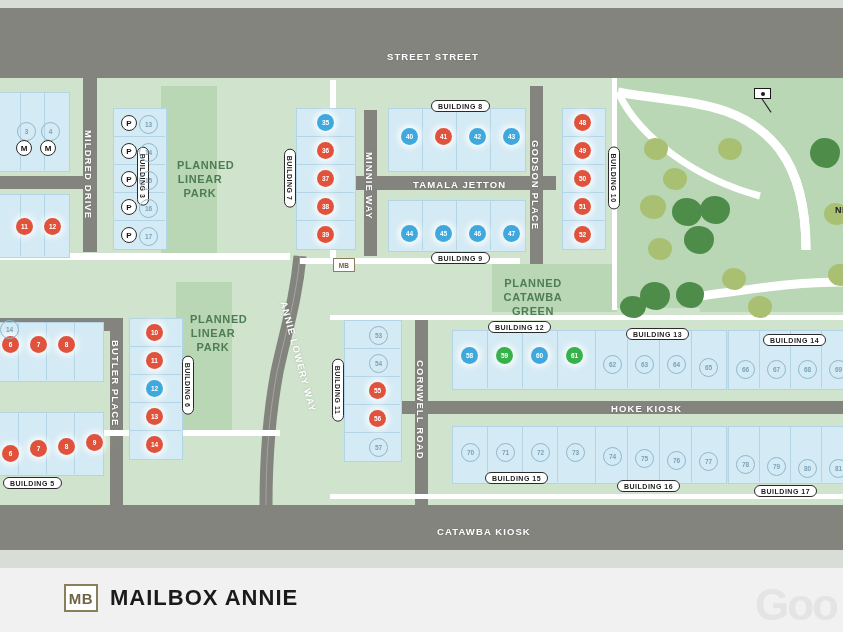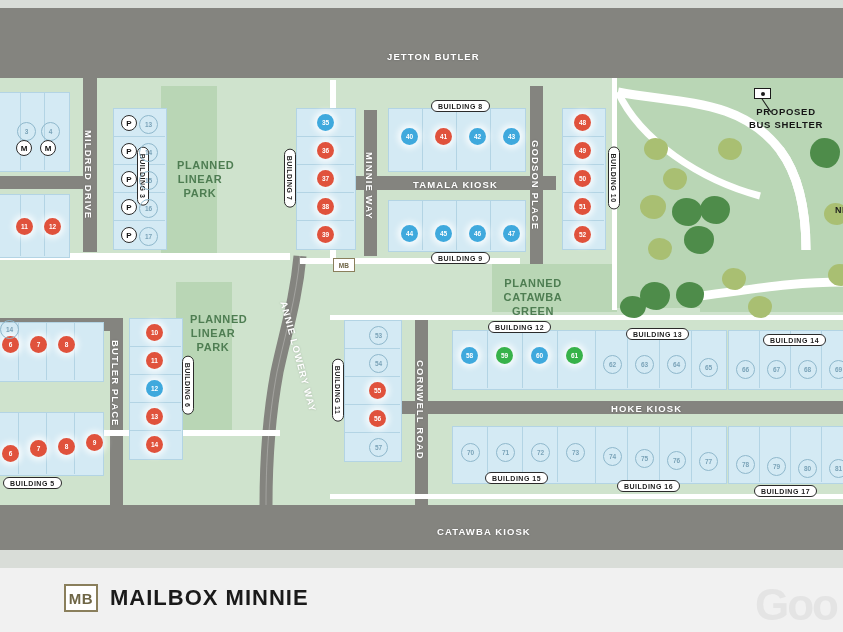--- a/index.html
+++ b/index.html
@@ -94,22 +94,22 @@
     <div class="road" style="left:530px;top:86px;width:13px;height:178px;"></div>
     <div class="road" style="left:110px;top:318px;width:13px;height:190px;"></div>
     <div class="road" style="left:0;top:318px;width:123px;height:13px;"></div>
     <div class="road" style="left:415px;top:318px;width:13px;height:190px;"></div>
 
     <svg class="layer" style="pointer-events:none;">
       <path d="M 300,256 C 296,300 286,330 277,372 C 270,410 266,450 266,505" stroke="#84847f" stroke-width="13" fill="none"></path>
       <path d="M 300,256 C 296,300 286,330 277,372 C 270,410 266,450 266,505" stroke="#ffffff" stroke-width="1" fill="none" opacity=".25"></path>
     </svg>
 
-    <div class="road-label" style="left:387px;top:51px;">JETTON BUTLER</div>
-    <div class="road-label" style="left:413px;top:179px;color:#ffffff;">TAMALA KIOSK</div>
+    <div class="road-label" style="left:387px;top:51px;">STREET STREET</div>
+    <div class="road-label" style="left:413px;top:179px;color:#ffffff;">TAMALA JETTON</div>
     <div class="road-label" style="left:611px;top:403px;">HOKE KIOSK</div>
     <div class="road-label" style="left:437px;top:526px;">CATAWBA KIOSK</div>
 
     <div class="road-label vert" style="left:94px;top:130px;transform:rotate(90deg);">MILDRED DRIVE</div>
     <div class="road-label vert" style="left:375px;top:152px;transform:rotate(90deg);">MINNIE WAY</div>
     <div class="road-label vert" style="left:541px;top:140px;transform:rotate(90deg);">GODSON PLACE</div>
     <div class="road-label vert" style="left:289px;top:300px;transform:rotate(75deg);">ANNIE LOWERY WAY</div>
     <div class="road-label vert" style="left:426px;top:360px;transform:rotate(90deg);">CORNWELL ROAD</div>
     <div class="road-label vert" style="left:121px;top:340px;transform:rotate(90deg);">BUTLER PLACE</div>
     <div class="road-label" style="left:8px;top:321px;">DRIVE</div>
@@ -345,28 +345,26 @@
     <div class="tree forest" style="left:672px;top:198px;width:30px;height:28px;"></div>
     <div class="tree forest" style="left:700px;top:196px;width:30px;height:28px;"></div>
     <div class="tree forest" style="left:684px;top:226px;width:30px;height:28px;"></div>
     <div class="tree forest" style="left:640px;top:282px;width:30px;height:28px;"></div>
     <div class="tree forest" style="left:676px;top:282px;width:28px;height:26px;"></div>
     <div class="tree forest" style="left:810px;top:138px;width:30px;height:30px;"></div>
     <div class="tree forest" style="left:620px;top:296px;width:26px;height:22px;"></div>
 
     <div class="shelter-icon" style="left:754px;top:88px;"></div>
     <div class="leader" style="left:762px;top:98px;width:17px;transform:rotate(56deg);"></div>
-    <div class="annot" style="left:740px;top:105px;width:92px;">PROPOSED
-BUS SHELTER</div>
 
     <div class="edge-text" style="left:835px;top:205px;">NE</div>
 
   </div>
 
   <div id="legend">
     <div id="legend-inner">
       <div class="mb-chip">MB</div>
-      <div id="legend-label">MAILBOX MINNIE</div>
+      <div id="legend-label">MAILBOX ANNIE</div>
     </div>
     <div id="watermark">Goo</div>
   </div>
 
 </div>
 
 </body></html>

